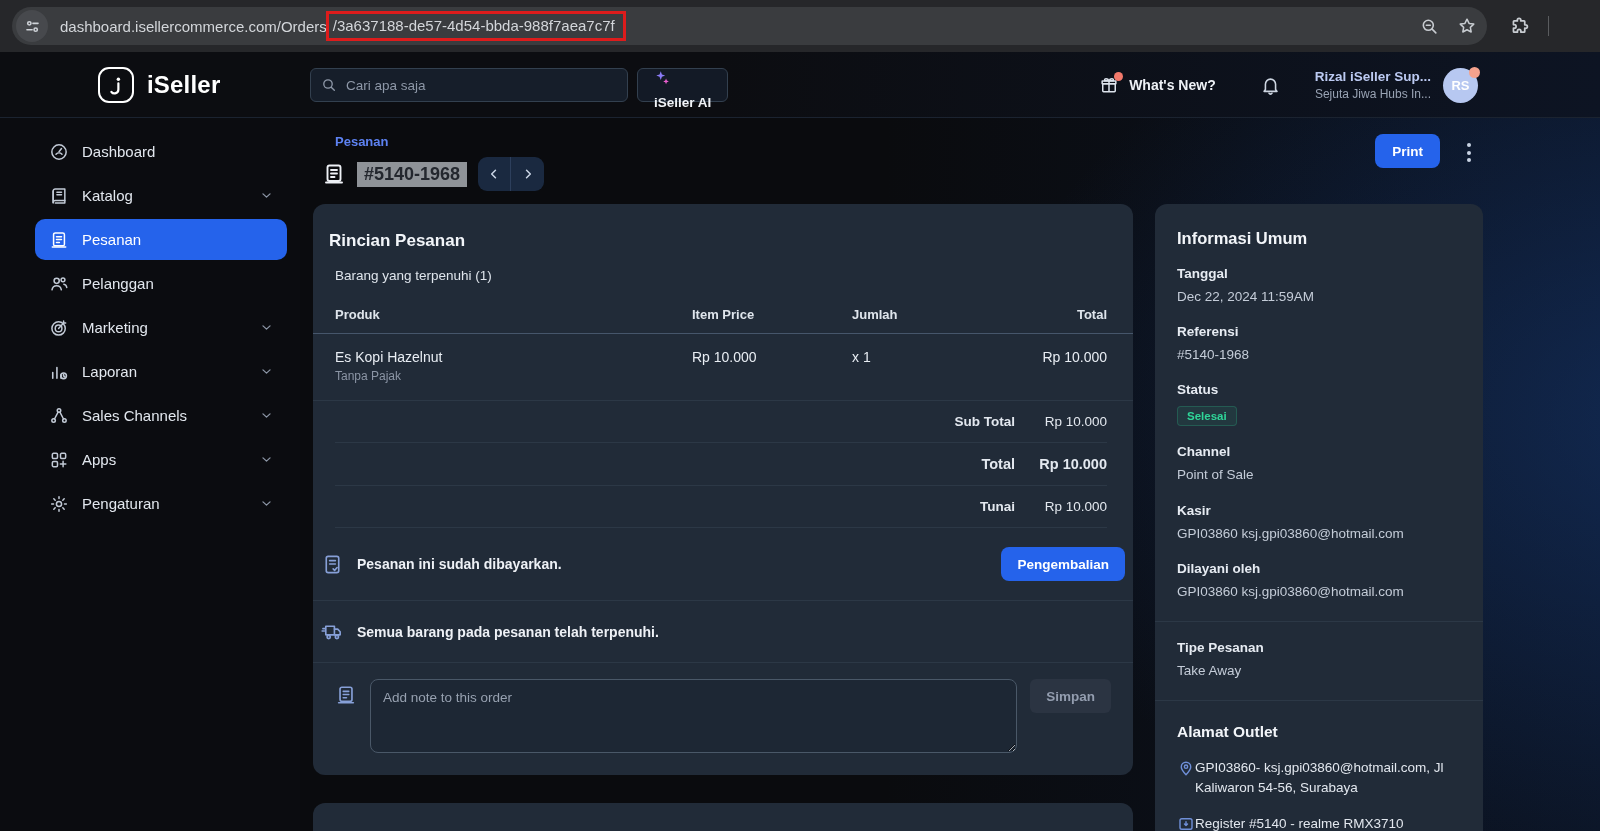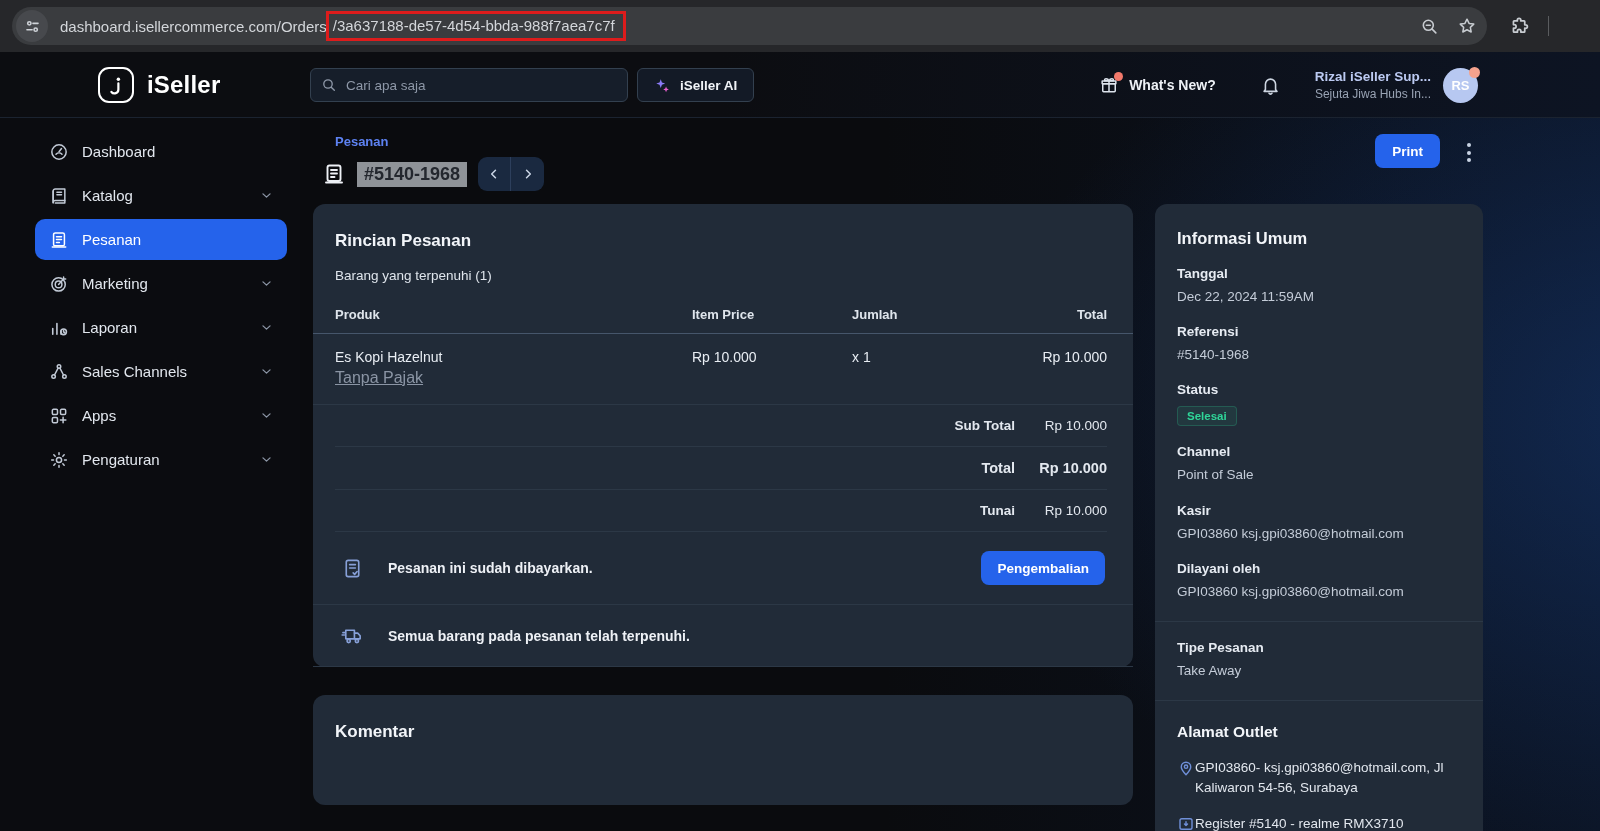--- a/index.html
+++ b/index.html
@@ -18,21 +18,21 @@
   .chrome-divider{width:1px;height:20px;background:#5a5c5f;margin-left:18px;}
 
   
   .app-header{position:relative;height:66px;background:linear-gradient(90deg,#0c0d11 45%,#0d1423 100%);border-bottom:1px solid #1b2330;}
   .brand{position:absolute;left:98px;top:15px;display:flex;align-items:center;gap:13px;color:#fff;}
   .brand-mark{width:36px;height:36px;border:2.6px solid #fff;border-radius:11px;display:flex;align-items:center;justify-content:center;}
   .brand-name{font-size:24px;font-weight:700;letter-spacing:.2px;}
   .search-box{position:absolute;left:310px;top:16px;width:318px;height:34px;background:#161e2a;border:1px solid #33404f;border-radius:6px;display:flex;align-items:center;padding:0 10px;gap:9px;color:#8e98a8;}
   .search-box input{background:transparent;border:0;outline:0;color:#cfd6e0;font-size:13.5px;width:100%;font-family:inherit;}
   .search-box input::placeholder{color:#8e98a8;}
-  .ai-btn{position:absolute;left:637px;top:16px;height:34px;padding:0 16px;background:#131a26;border:1px solid #33404f;border-radius:6px;display:flex;align-items:center;gap:9px;color:#f0f3f7;font-size:13.5px;font-weight:700;cursor:pointer;}
+  .ai-btn{position:absolute;left:637px;top:16px;height:34px;padding:0 16px;background:#131a26;border:1px solid #33404f;border-radius:6px;display:flex;gap:9px;color:#f0f3f7;font-size:13.5px;font-weight:700;cursor:pointer;flex-direction:column;}
   .header-right{position:absolute;right:122px;top:0;height:66px;display:flex;align-items:center;}
   .whats-new{display:flex;align-items:center;gap:10px;color:#eef1f6;font-size:14px;font-weight:700;cursor:pointer;}
   .icon-dot{position:relative;display:flex;color:#dde3ec;}
   .icon-dot .dot{position:absolute;top:-3px;right:-4px;width:9px;height:9px;border-radius:50%;background:#f2796b;}
   .bell{margin-left:44px;color:#cdd5e1;display:flex;cursor:pointer;}
   .user-text{margin-left:34px;text-align:right;cursor:pointer;}
   .user-name{color:#bccaf2;font-size:13.5px;font-weight:700;}
   .user-org{color:#99a3b4;font-size:12px;margin-top:3px;}
   .avatar{position:relative;margin-left:12px;width:35px;height:35px;border-radius:50%;background:#b7c8f1;color:#fff;font-size:13px;font-weight:700;display:flex;align-items:center;justify-content:center;cursor:pointer;}
   .avatar .dot{position:absolute;top:-1px;right:-2px;width:11px;height:11px;border-radius:50%;background:#f5a28d;}
@@ -61,31 +61,31 @@
   .print-btn{position:absolute;top:16px;right:160px;height:34px;padding:0 17px;background:#2563eb;border:0;border-radius:8px;color:#fff;font-size:13.5px;font-weight:700;cursor:pointer;font-family:inherit;}
   .kebab{position:absolute;top:23px;right:127px;display:flex;flex-direction:column;gap:3.5px;cursor:pointer;padding:2px;}
   .kebab i{width:4px;height:4px;border-radius:50%;background:#c9d4e4;}
 
   .columns{display:flex;align-items:flex-start;gap:22px;margin-top:13px;}
   .card{background:#212b38;border-radius:12px;}
   .left-col{width:820px;flex:0 0 820px;}
 
   
   .order-card{padding-top:27px;}
-  .oc-title{font-size:17px;font-weight:700;color:#f2f5f9;padding:0 22px;}
+  .oc-title{font-size:17px;font-weight:700;color:#f2f5f9;padding:0 16px;}
   .oc-sub{font-size:13.5px;color:#dfe5ec;padding:0 22px;margin-top:17px;}
   .t-head{display:flex;align-items:center;padding:24px 26px 11px 22px;border-bottom:1.5px solid #46566b;font-size:13px;font-weight:700;color:#dfe5ec;}
   .col-name{flex:1}.col-price{width:160px}.col-qty{width:145px}.col-total{width:110px;text-align:right}
   .t-row{display:flex;align-items:flex-start;padding:15px 26px 17px 22px;border-bottom:1px solid #2c3846;font-size:14px;color:#e8edf3;}
-  .item-note{font-size:16px;color:#8b95a5;margin-top:4px;text-decoration:underline;}
+  .item-note{font-size:12px;color:#8b95a5;margin-top:4px;}
   .sum-row{display:flex;justify-content:flex-end;align-items:center;margin:0 26px 0 22px;padding:13px 0;border-bottom:1px solid #2c3846;font-size:13.5px;color:#e3e8ef;}
   .sum-label{font-weight:700;}
   .sum-value{width:92px;text-align:right;}
   .sum-row.strong{font-size:14.5px;font-weight:700;}
-  .status-line{display:flex;align-items:center;gap:24px;padding:19px 28px;border-bottom:1px solid #2c3846;}
+  .status-line{display:flex;align-items:center;gap:13px;padding:19px 8px;border-bottom:1px solid #2c3846;}
   .status-line .li-icon{color:#87a0d8;display:flex;}
   .status-text{font-size:14px;font-weight:600;color:#eef1f6;flex:1;}
   .refund-btn{height:34px;padding:0 16px;background:#2563eb;border:0;border-radius:8px;color:#fff;font-size:13.5px;font-weight:700;cursor:pointer;font-family:inherit;}
   .note-line{display:flex;align-items:flex-start;gap:13px;padding:16px 22px 22px;}
   .note-line .li-icon{color:#87a0d8;display:flex;margin-top:5px;}
   .note-area{flex:1;height:74px;background:#1d2734;border:1px solid #4a5868;border-radius:8px;color:#cfd6e0;font-size:13.5px;padding:10px 12px;resize:vertical;outline:none;font-family:inherit;}
   .note-area::placeholder{color:#97a1b0;}
   .save-btn{height:34px;padding:0 16px;background:#2b3442;border:0;border-radius:6px;color:#939daf;font-size:13.5px;font-weight:600;cursor:pointer;font-family:inherit;}
 
   .comments-card{margin-top:28px;height:110px;padding:27px 22px;}
@@ -240,20 +240,31 @@
               <rect x="5.5" y="3.5" width="13" height="15.5" rx="2"></rect>
               <path d="M9 8h6M9 11.5h6M9 15h3.5"></path>
               <path d="M4 20.5h16"></path>
             </svg>
           </span>
         <span class="grow">Pesanan</span>
       </div>
       <div class="side-item">
         <span class="s-icon">
             <svg width="20" height="20" viewBox="0 0 24 24" fill="none" stroke="currentColor" stroke-width="1.8" stroke-linecap="round">
+              <circle cx="9.2" cy="8.2" r="3.1"></circle>
+              <path d="M3.6 19c.5-3.1 2.7-4.9 5.6-4.9s5.1 1.8 5.6 4.9"></path>
+              <circle cx="16.8" cy="7" r="2.3"></circle>
+              <path d="M17.8 12.3c2 .4 3.2 1.8 3.5 3.9"></path>
+            </svg>
+          </span>
+        <span class="grow">Pelanggan</span>
+      </div>
+      <div class="side-item">
+        <span class="s-icon">
+            <svg width="20" height="20" viewBox="0 0 24 24" fill="none" stroke="currentColor" stroke-width="1.8" stroke-linecap="round">
               <circle cx="11.5" cy="12.5" r="8"></circle>
               <circle cx="11.5" cy="12.5" r="4"></circle>
               <path d="M11.5 12.5l6-6.5"></path>
               <path d="M17.5 3.5v2.5H20"></path>
             </svg>
           </span>
         <span class="grow">Marketing</span>
         <span class="chev">
             <svg width="13" height="13" viewBox="0 0 24 24" fill="none" stroke="currentColor" stroke-width="2.4" stroke-linecap="round" stroke-linejoin="round">
               <path d="M5.5 9l6.5 6 6.5-6"></path>
@@ -405,20 +416,31 @@
                 <svg width="23" height="23" viewBox="0 0 24 24" fill="none" stroke="currentColor" stroke-width="1.7" stroke-linecap="round" stroke-linejoin="round">
                     <path d="M5 6.5h9v9H5z"></path>
                     <path d="M14 9.5h3.4l2.6 2.8v3.2H14"></path>
                     <circle cx="8" cy="17.8" r="1.7"></circle>
                     <circle cx="16.6" cy="17.8" r="1.7"></circle>
                     <path d="M2 9h2M1.2 11.5h2.4"></path>
                   </svg>
               </span>
               <span class="status-text">Semua barang pada pesanan telah terpenuhi.</span>
             </div>
+            <div class="note-line">
+              <span class="li-icon">
+                <svg width="22" height="22" viewBox="0 0 24 24" fill="none" stroke="currentColor" stroke-width="1.8" stroke-linecap="round">
+                    <rect x="5.5" y="3.5" width="13" height="15.5" rx="2"></rect>
+                    <path d="M9 8h6M9 11.5h6M9 15h3.5"></path>
+                    <path d="M4 20.5h16"></path>
+                  </svg>
+              </span>
+              <textarea class="note-area" placeholder="Add note to this order" style=""></textarea>
+              <button class="save-btn">Simpan</button>
+            </div>
           </section>
 
           <section class="card comments-card">
             <h2 class="cm-title">Komentar</h2>
           </section>
         </div>
 
         <aside class="card info-card">
           <div class="ic-pad">
             <h2 class="ic-title">Informasi Umum</h2>

